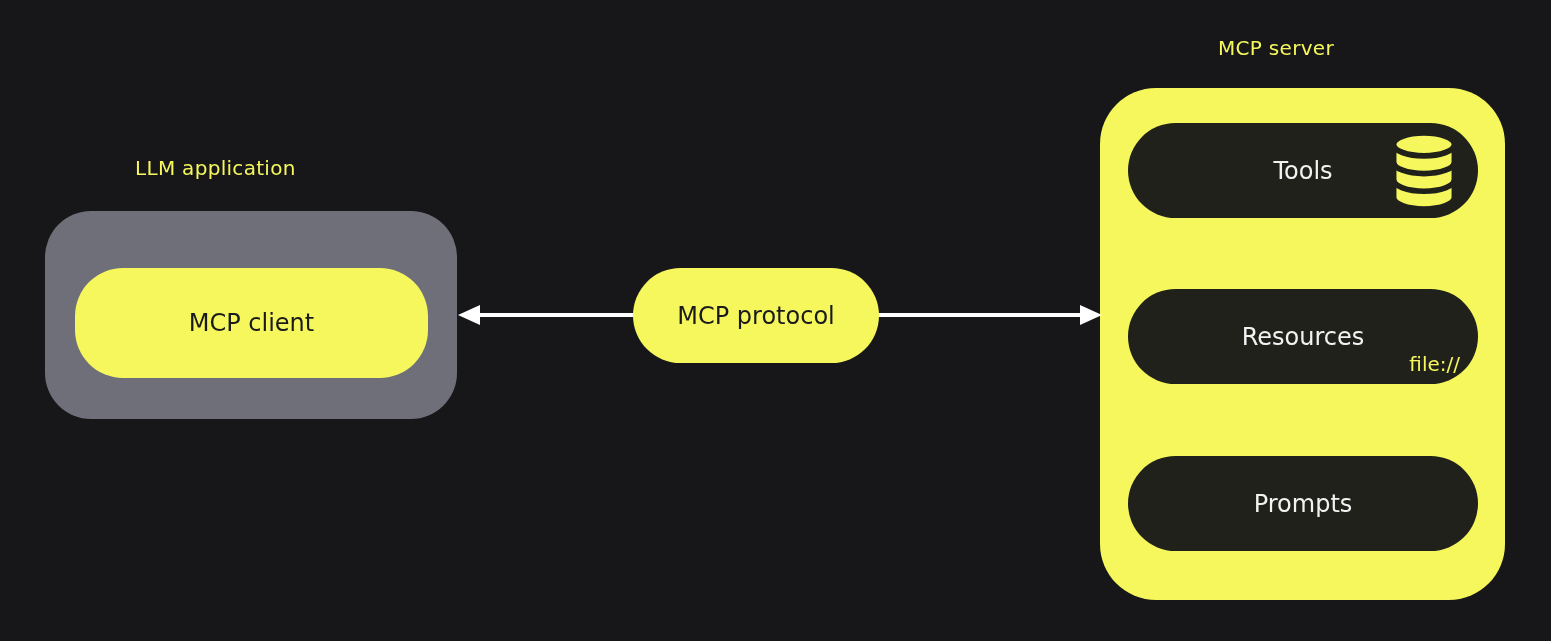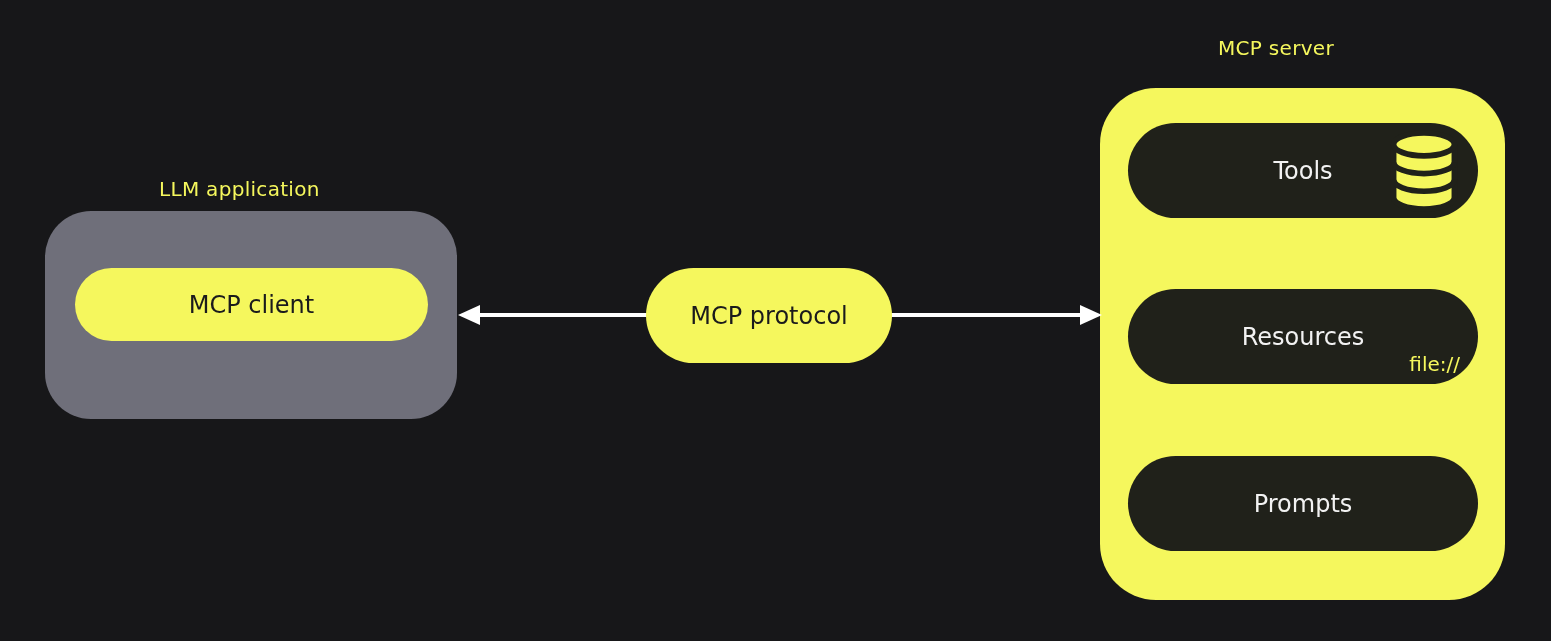--- a/index.html
+++ b/index.html
@@ -19,44 +19,44 @@
     position:relative;
     overflow:hidden;
   }
   .title{
     position:absolute;
     color:var(--yellow);
     font-size:20px;
     letter-spacing:.3px;
     white-space:nowrap;
   }
-  .llm-title{left:135px;top:177px;margin-left:24px;}
+  .llm-title{left:135px;top:156px;}
   .server-title{left:1218px;top:36px;}
 
   .llm-box{
     position:absolute;
     left:45px;top:211px;
     width:412px;height:208px;
     background:var(--gray);
     border-radius:46px;
   }
   .client-pill{
     position:absolute;
     left:75px;top:268px;
-    width:353px;height:73px;
+    width:353px;height:110px;
     background:var(--yellow);
     border-radius:48px;
     display:flex;align-items:center;justify-content:center;
     color:var(--text-dark);
     font-size:24px;
     z-index:2;
   }
   .protocol-pill{
     position:absolute;
-    left:646px;top:268px;
+    left:633px;top:268px;
     width:246px;height:95px;
     background:var(--yellow);
     border-radius:48px;
     display:flex;align-items:center;justify-content:center;
     color:var(--text-dark);
     font-size:24px;
     z-index:2;
   }
   .arrow-svg{
     position:absolute;

